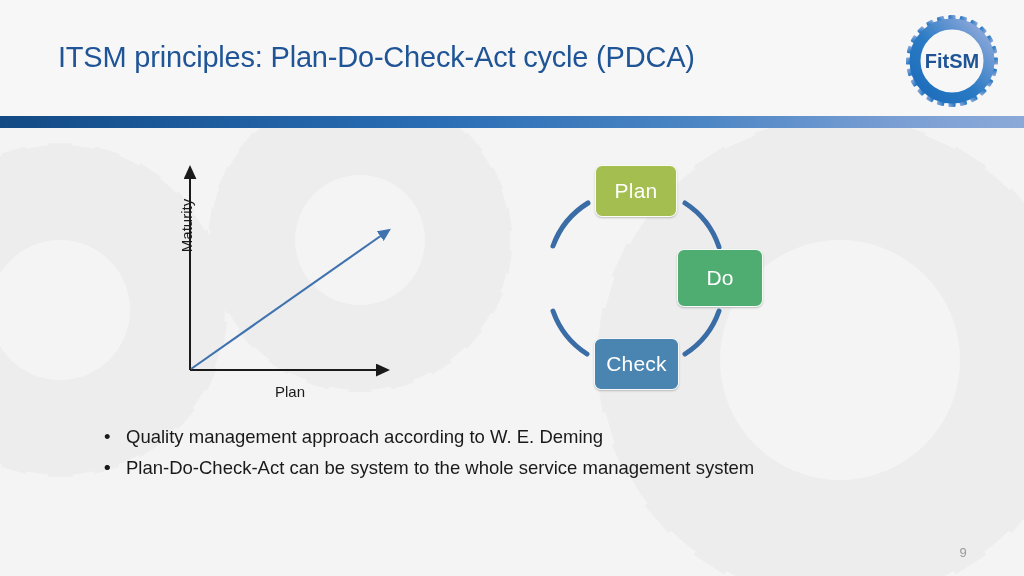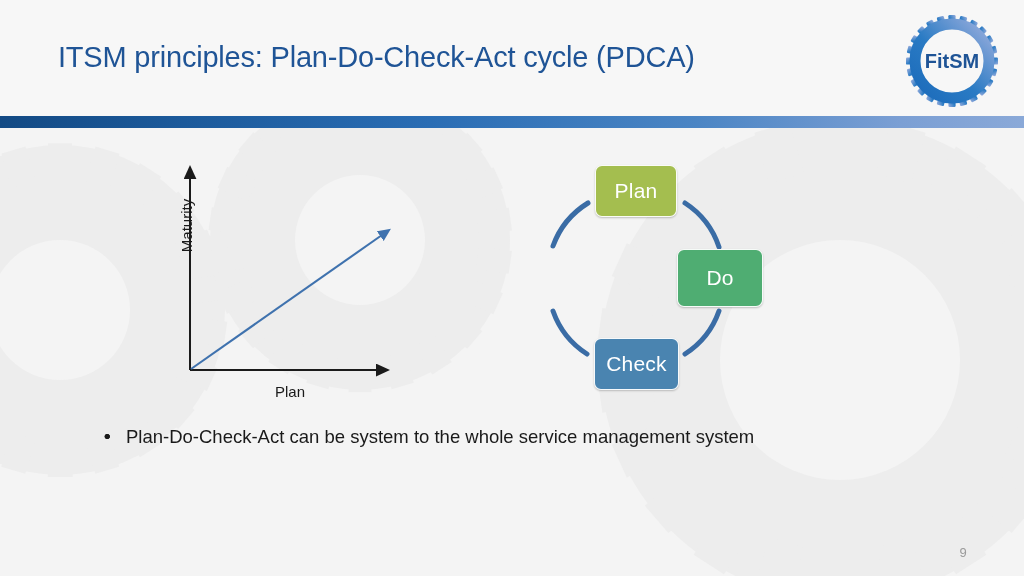--- a/index.html
+++ b/index.html
@@ -343,20 +343,21 @@
       <span>Do</span>
     </div>
     <div class="node node-check" style="background: rgb(74, 132, 176);">
       <span>Check</span>
     </div>
   </div>
 
   <div class="bullets">
     <div class="bullet">
       <span class="dot">•</span>
+      <span>Quality management approach according to W. E. Deming</span>
     </div>
     <div class="bullet">
       <span class="dot">•</span>
     </div>
     <div class="bullet">
       <span class="dot">•</span>
       <span>Plan-Do-Check-Act can be system to the whole service management system</span>
     </div>
   </div>
 

